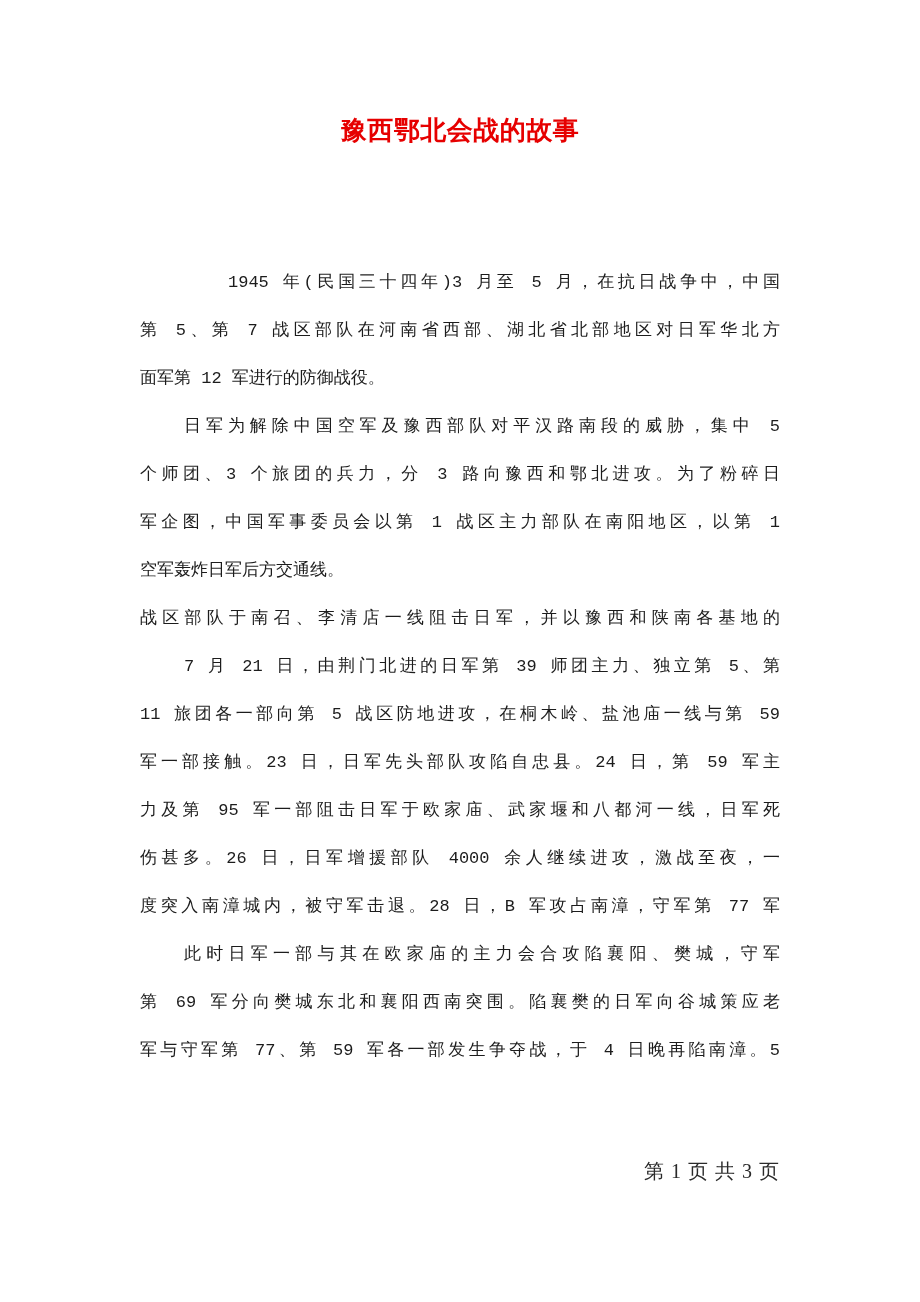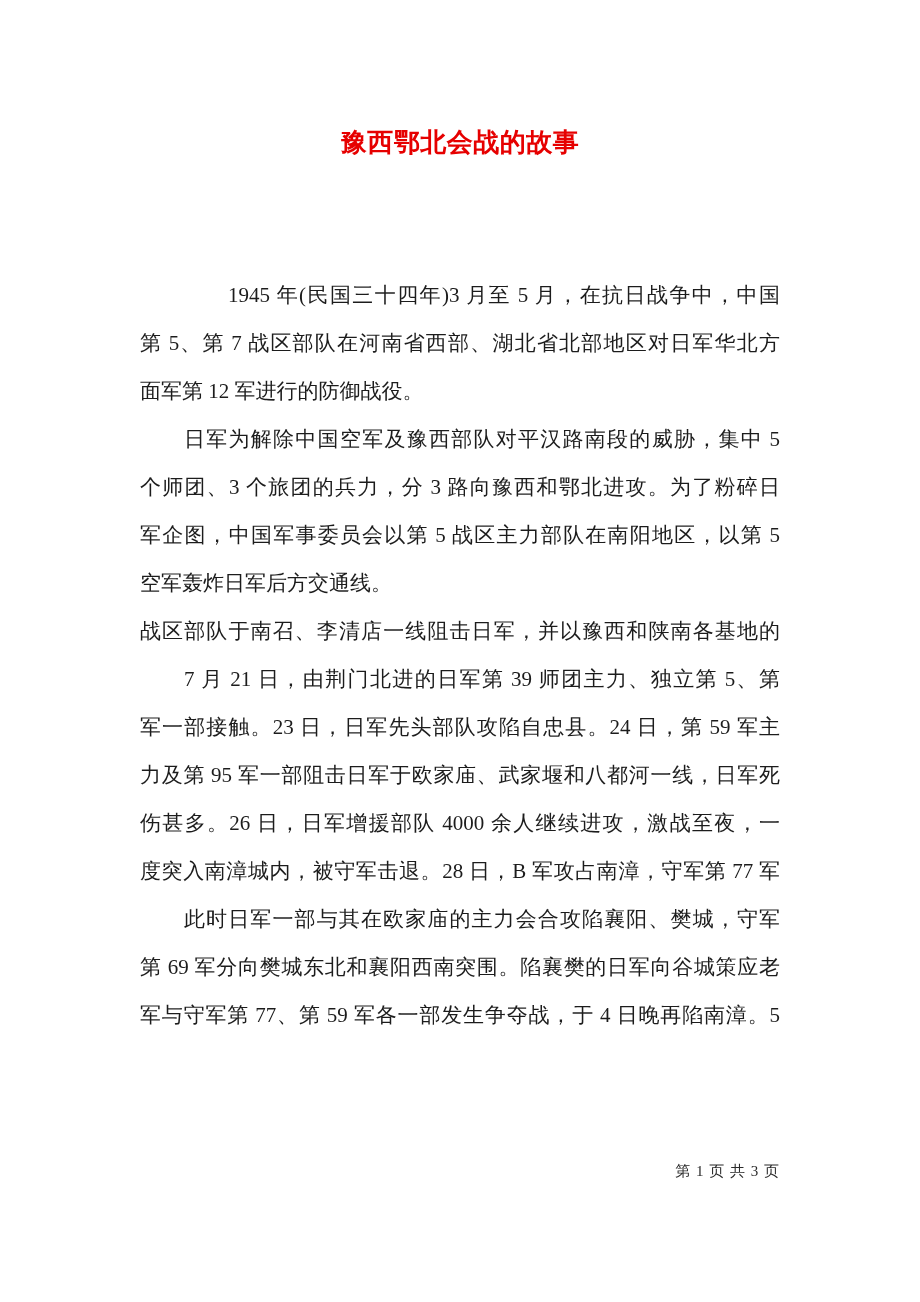--- a/index.html
+++ b/index.html
@@ -13,55 +13,56 @@
     height: 1302px;
     background: #ffffff;
     font-family: "Liberation Serif", "DejaVu Serif", serif;
     color: #1c1c1c;
     overflow: hidden;
   }
   .content {
     padding: 0 140px;
   }
   .doc-title {
-    margin: 12px;
+    margin: 0;
     padding-top: 114px;
     height: 34px;
     line-height: 34px;
     text-align: center;
     font-size: 26px;
     font-weight: bold;
     letter-spacing: 0.5px;
     font-family: "Liberation Serif", "DejaVu Serif", serif;
   }
   .doc-body {
     margin-top: 111px;
   }
   .paragraph {
     margin: 0;
     padding: 0;
   }
   .line {
     height: 48px;
     line-height: 48px;
-    font-size: 21px;
+    font-size: 17px;
     text-align: justify;
     text-align-last: justify;
     text-justify: inter-character;
     overflow: hidden;
+    font-family: Liberation Mono, monospace;
   }
   .line.para-end {
     text-align: right;
     text-align-last: left;
   }
   .page-footer {
     position: absolute;
     top: 1160px;
     right: 140px;
-    font-size: 15px;
+    font-size: 20px;
     line-height: 22px;
     color: #2a2a2a;
     letter-spacing: 1px;
     font-family: "Liberation Serif", "DejaVu Serif", serif;
   }
 </style>
 </head>
 <body>
 
 <div class="page">
@@ -69,26 +70,27 @@
     <h1 class="doc-title" style="color: rgb(230, 0, 0);">豫西鄂北会战的故事</h1>
     <div class="doc-body">
         <div class="paragraph">
           <div class="line" style="padding-left: 88px;">1945 年(民国三十四年)3 月至 5 月，在抗日战争中，中国</div>
           <div class="line">第 5、第 7 战区部队在河南省西部、湖北省北部地区对日军华北方</div>
           <div class="line para-end">面军第 12 军进行的防御战役。</div>
         </div>
         <div class="paragraph">
           <div class="line" style="padding-left: 44px;">日军为解除中国空军及豫西部队对平汉路南段的威胁，集中 5</div>
           <div class="line">个师团、3 个旅团的兵力，分 3 路向豫西和鄂北进攻。为了粉碎日</div>
-          <div class="line">军企图，中国军事委员会以第 5 战区主力部队在南阳地区，以第 5</div>
+          <div class="line">军企图，中国军事委员会以第 1 战区主力部队在南阳地区，以第 1</div>
           <div class="line para-end">空军轰炸日军后方交通线。</div>
           <div class="line">战区部队于南召、李清店一线阻击日军，并以豫西和陕南各基地的</div>
         </div>
         <div class="paragraph">
           <div class="line" style="padding-left: 44px;">7 月 21 日，由荆门北进的日军第 39 师团主力、独立第 5、第</div>
+          <div class="line">11 旅团各一部向第 5 战区防地进攻，在桐木岭、盐池庙一线与第 59</div>
           <div class="line">军一部接触。23 日，日军先头部队攻陷自忠县。24 日，第 59 军主</div>
           <div class="line">力及第 95 军一部阻击日军于欧家庙、武家堰和八都河一线，日军死</div>
           <div class="line">伤甚多。26 日，日军增援部队 4000 余人继续进攻，激战至夜，一</div>
           <div class="line">度突入南漳城内，被守军击退。28 日，B 军攻占南漳，守军第 77 军</div>
         </div>
         <div class="paragraph">
           <div class="line" style="padding-left: 44px;">此时日军一部与其在欧家庙的主力会合攻陷襄阳、樊城，守军</div>
           <div class="line">第 69 军分向樊城东北和襄阳西南突围。陷襄樊的日军向谷城策应老</div>
           <div class="line">军与守军第 77、第 59 军各一部发生争夺战，于 4 日晚再陷南漳。5</div>
         </div>

